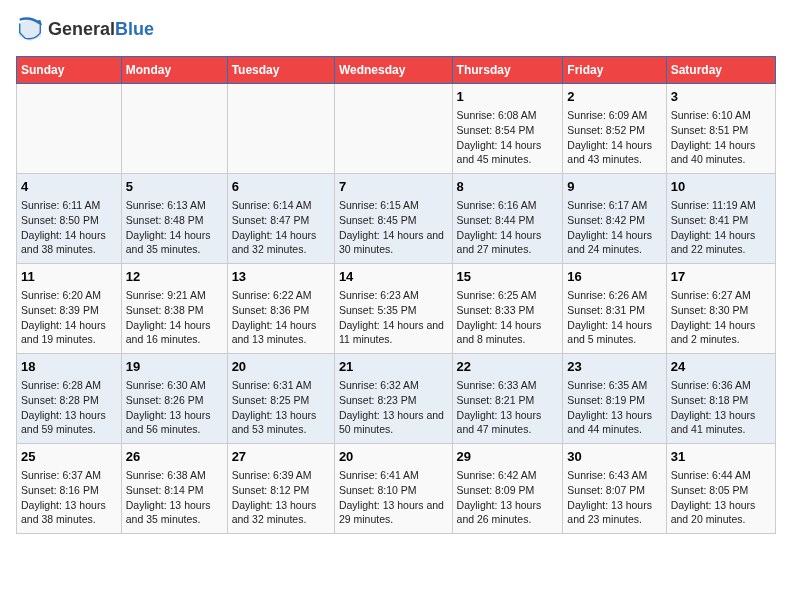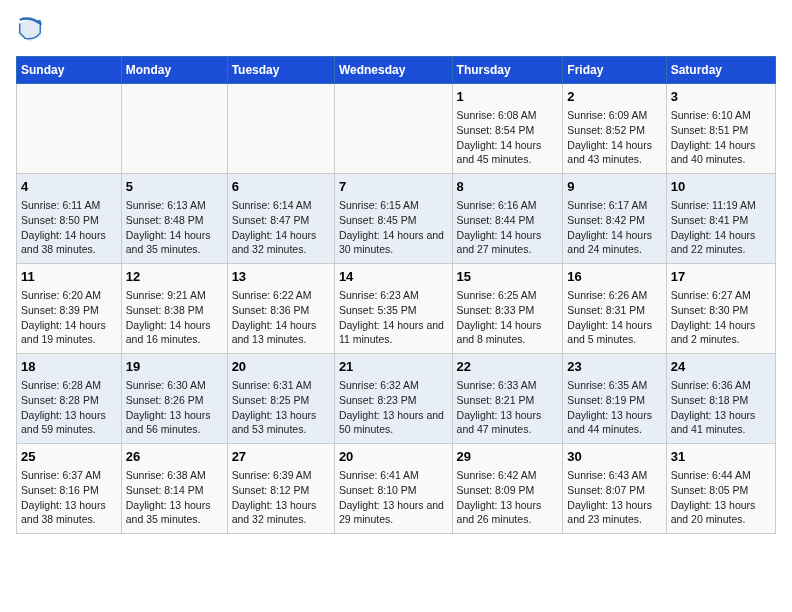--- a/index.html
+++ b/index.html
@@ -48,21 +48,21 @@
     .subtitle {
       font-size: 16px;
       color: #555;
     }
     table {
       width: 100%;
       border-collapse: collapse;
       font-size: 11px;
     }
     thead tr {
-      background-color: #1d4ed8;
+      background-color: #ef4444;
       color: #fff;
     }
     thead th {
       padding: 6px 4px;
       text-align: left;
       font-weight: bold;
       font-size: 12px;
       border: 1px solid #2a6fba;
     }
     tbody tr {
@@ -100,20 +100,26 @@
 
 <div class="header-section">
   <div class="logo">
     <svg class="logo-icon" viewBox="0 0 30 30">
       <rect x="0" y="0" width="30" height="30" fill="white"></rect>
       <path d="M15 3 L27 8 L27 22 L15 27 L3 22 L3 8 Z" fill="#2a6fba" opacity="0.15"></path>
       <path d="M4 4 Q15 0 26 8" stroke="#2a6fba" stroke-width="2.5" fill="none"></path>
       <path d="M26 8 L26 18 Q20 26 10 24 L4 18 L4 8" stroke="#2a6fba" stroke-width="1.5" fill="none"></path>
       <polygon points="20,6 28,10 26,4" fill="#2a6fba"></polygon>
     </svg>
+    <div>
+      <div style="display:flex; align-items:baseline;">
+        <span class="logo-text-general">General</span>
+        <span class="logo-text-blue">Blue</span>
+      </div>
+    </div>
   </div>
   <div class="title-section">
   </div>
 </div>
 
 <table>
   <thead>
     <tr>
     <th>Sunday</th>
         <th>Monday</th>

